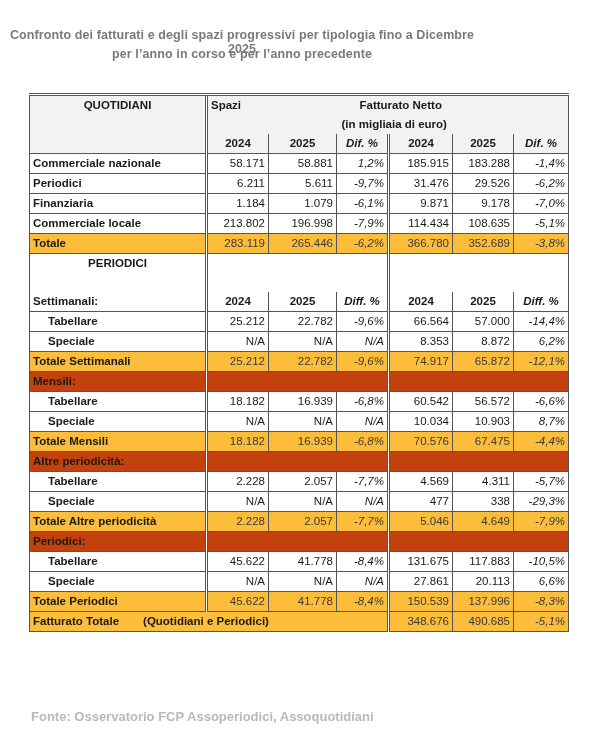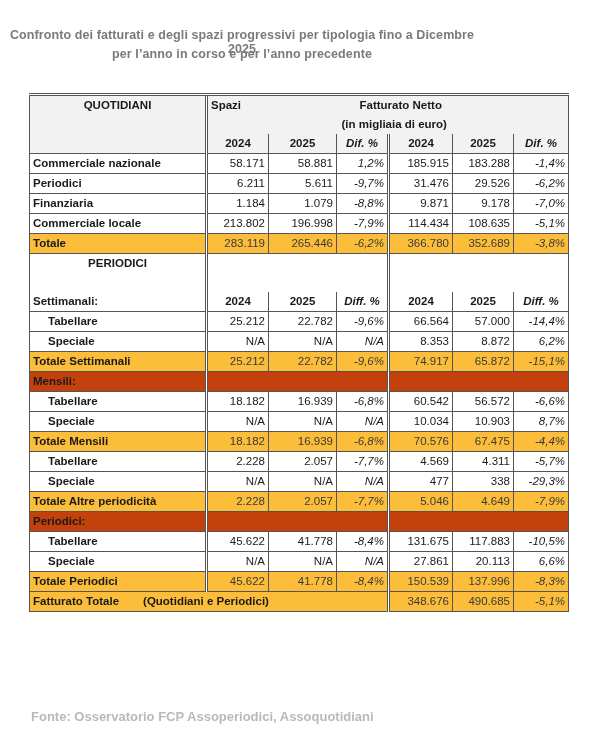--- a/index.html
+++ b/index.html
@@ -81,21 +81,21 @@
         <td class="num">5.611</td>
         <td class="num it">-9,7%</td>
         <td class="num thick-l">31.476</td>
         <td class="num">29.526</td>
         <td class="num it">-6,2%</td>
       </tr>
       <tr class="">
         <td class="lbl">Finanziaria</td>
         <td class="num thick-l">1.184</td>
         <td class="num">1.079</td>
-        <td class="num it">-8,8%</td>
+        <td class="num it">-6,1%</td>
         <td class="num thick-l">9.871</td>
         <td class="num">9.178</td>
         <td class="num it">-7,0%</td>
       </tr>
       <tr class="">
         <td class="lbl">Commerciale locale</td>
         <td class="num thick-l">213.802</td>
         <td class="num">196.998</td>
         <td class="num it">-7,9%</td>
         <td class="num thick-l">114.434</td>
@@ -148,21 +148,21 @@
         <td class="num">8.872</td>
         <td class="num it">6,2%</td>
       </tr>
       <tr class="tot">
         <td class="lbl">Totale Settimanali</td>
         <td class="num thick-l">25.212</td>
         <td class="num">22.782</td>
         <td class="num it">-9,6%</td>
         <td class="num thick-l">74.917</td>
         <td class="num">65.872</td>
-        <td class="num it">-15,1%</td>
+        <td class="num it">-12,1%</td>
       </tr>
       <tr class="white">
         <td class="lbl">Mensili:</td>
         <td colspan="3" class="thick-l"></td>
         <td colspan="3" class="thick-l"></td>
       </tr>
       <tr class="">
         <td class="sub">Tabellare</td>
         <td class="num thick-l">18.182</td>
         <td class="num">16.939</td>
@@ -182,20 +182,25 @@
       </tr>
       <tr class="tot">
         <td class="lbl">Totale Mensili</td>
         <td class="num thick-l">18.182</td>
         <td class="num">16.939</td>
         <td class="num it">-6,8%</td>
         <td class="num thick-l">70.576</td>
         <td class="num">67.475</td>
         <td class="num it">-4,4%</td>
       </tr>
+      <tr class="white">
+        <td class="lbl">Altre periodicità:</td>
+        <td colspan="3" class="thick-l"></td>
+        <td colspan="3" class="thick-l"></td>
+      </tr>
       <tr class="">
         <td class="sub">Tabellare</td>
         <td class="num thick-l">2.228</td>
         <td class="num">2.057</td>
         <td class="num it">-7,7%</td>
         <td class="num thick-l">4.569</td>
         <td class="num">4.311</td>
         <td class="num it">-5,7%</td>
       </tr>
       <tr class="">

